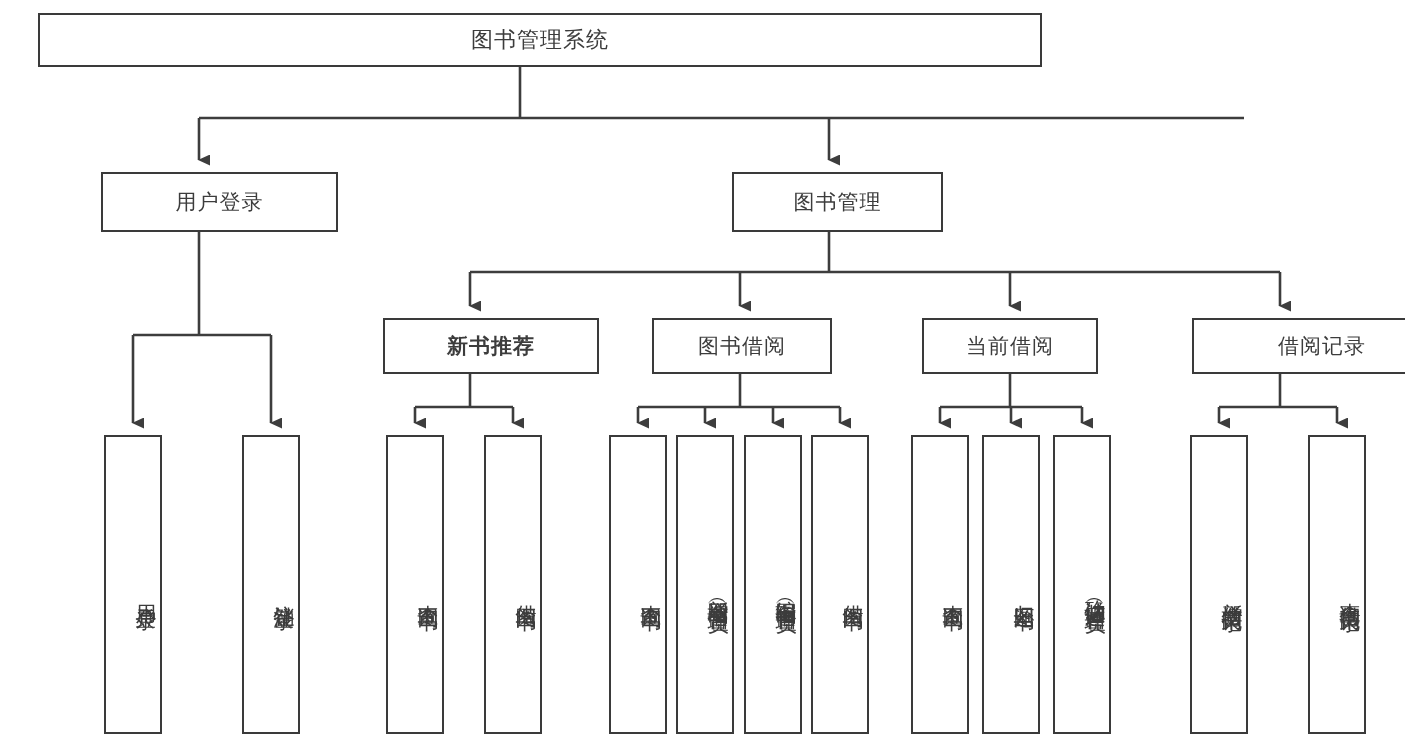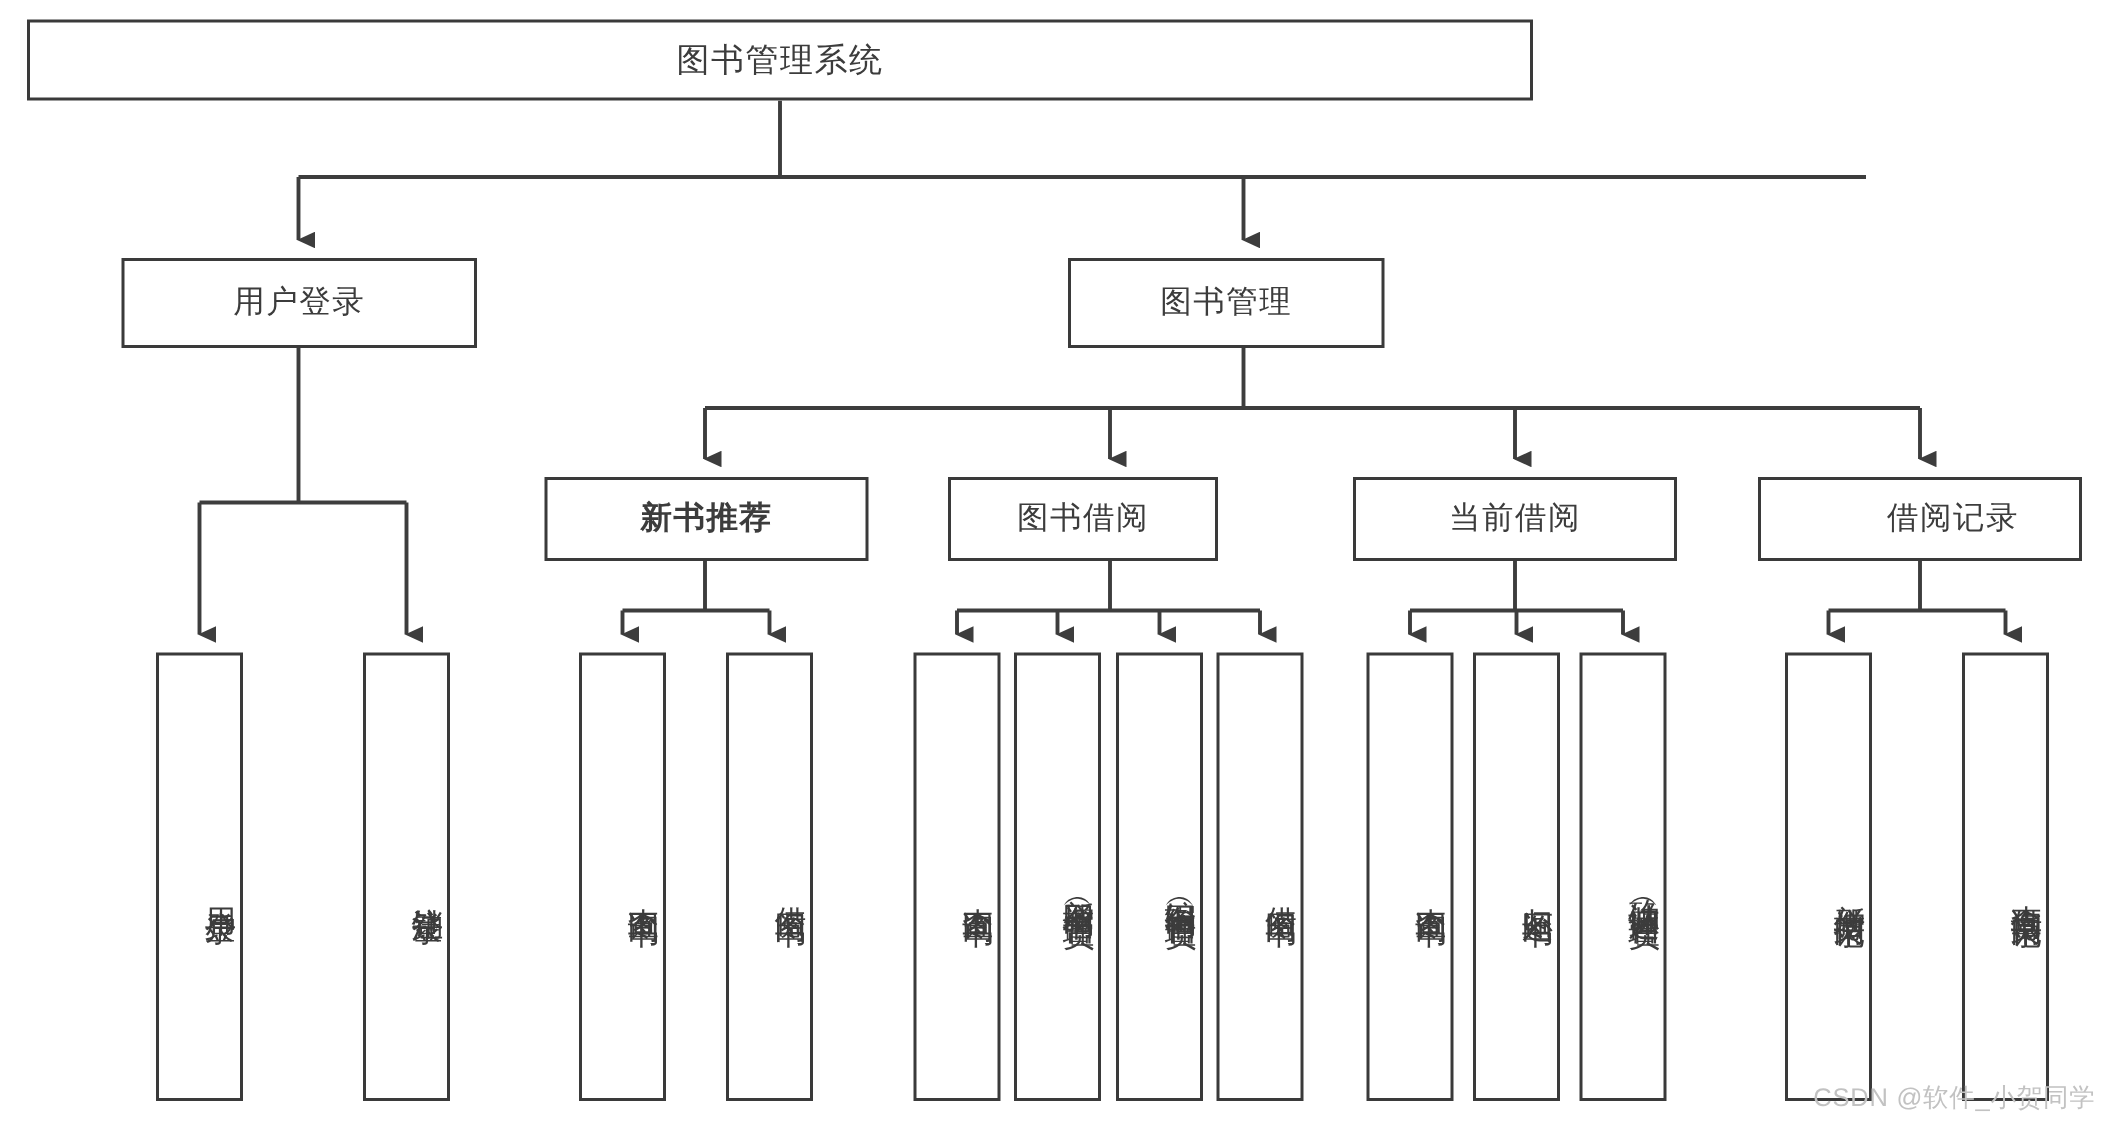--- a/index.html
+++ b/index.html
@@ -34,20 +34,21 @@
     display: flex;
     align-items: center;
     justify-content: center;
     color: #3c3c3c;
   }
   .node-h {
     font-size: 21px;
     letter-spacing: 1px;
     line-height: 1.2;
     white-space: nowrap;
+    margin-left: 20px;
   }
   .node-root {
     font-size: 22px;
   }
   .node-v {
     writing-mode: vertical-rl;
     text-orientation: upright;
     font-size: 21px;
     line-height: 1.32;
     letter-spacing: 2px;
@@ -131,21 +132,21 @@
   <div class="node node-h" id="node-l1-1" style="left: 712px; top: 172px; width: 211px; height: 60px;">
     <span>图书管理</span>
   </div>
 
   <div class="node node-h" id="node-l2-0" style="left: 363px; top: 318px; width: 216px; height: 56px; font-weight: bold;">
     <span>新书推荐</span>
   </div>
   <div class="node node-h" id="node-l2-1" style="left: 632px; top: 318px; width: 180px; height: 56px;">
     <span>图书借阅</span>
   </div>
-  <div class="node node-h" id="node-l2-2" style="left: 902px; top: 318px; width: 216px; height: 56px;">
+  <div class="node node-h" id="node-l2-2" style="left: 902px; top: 318px; width: 176px; height: 56px;">
     <span>当前借阅</span>
   </div>
   <div class="node node-h" id="node-l2-3" style="left: 1172px; top: 318px; width: 216px; height: 56px; padding-left: 44px;">
     <span>借阅记录</span>
   </div>
 
   <div class="node node-v" id="node-leaf-0" style="left: 104px; top: 435px; width: 58px; height: 299px;">
     <span>用户登录</span>
   </div>
   <div class="node node-v" id="node-leaf-1" style="left: 242px; top: 435px; width: 58px; height: 299px;">
@@ -178,14 +179,13 @@
   <div class="node node-v" id="node-leaf-10" style="left: 1053px; top: 435px; width: 58px; height: 299px;">
     <span>确认归还（管理员）</span>
   </div>
   <div class="node node-v" id="node-leaf-11" style="left: 1190px; top: 435px; width: 58px; height: 299px;">
     <span>新增借阅记录</span>
   </div>
   <div class="node node-v" id="node-leaf-12" style="left: 1308px; top: 435px; width: 58px; height: 299px;">
     <span>查询借阅记录</span>
   </div>
 
-  <div class="watermark">CSDN @软件_小贺同学</div>
 </div>
 
 </body></html>

